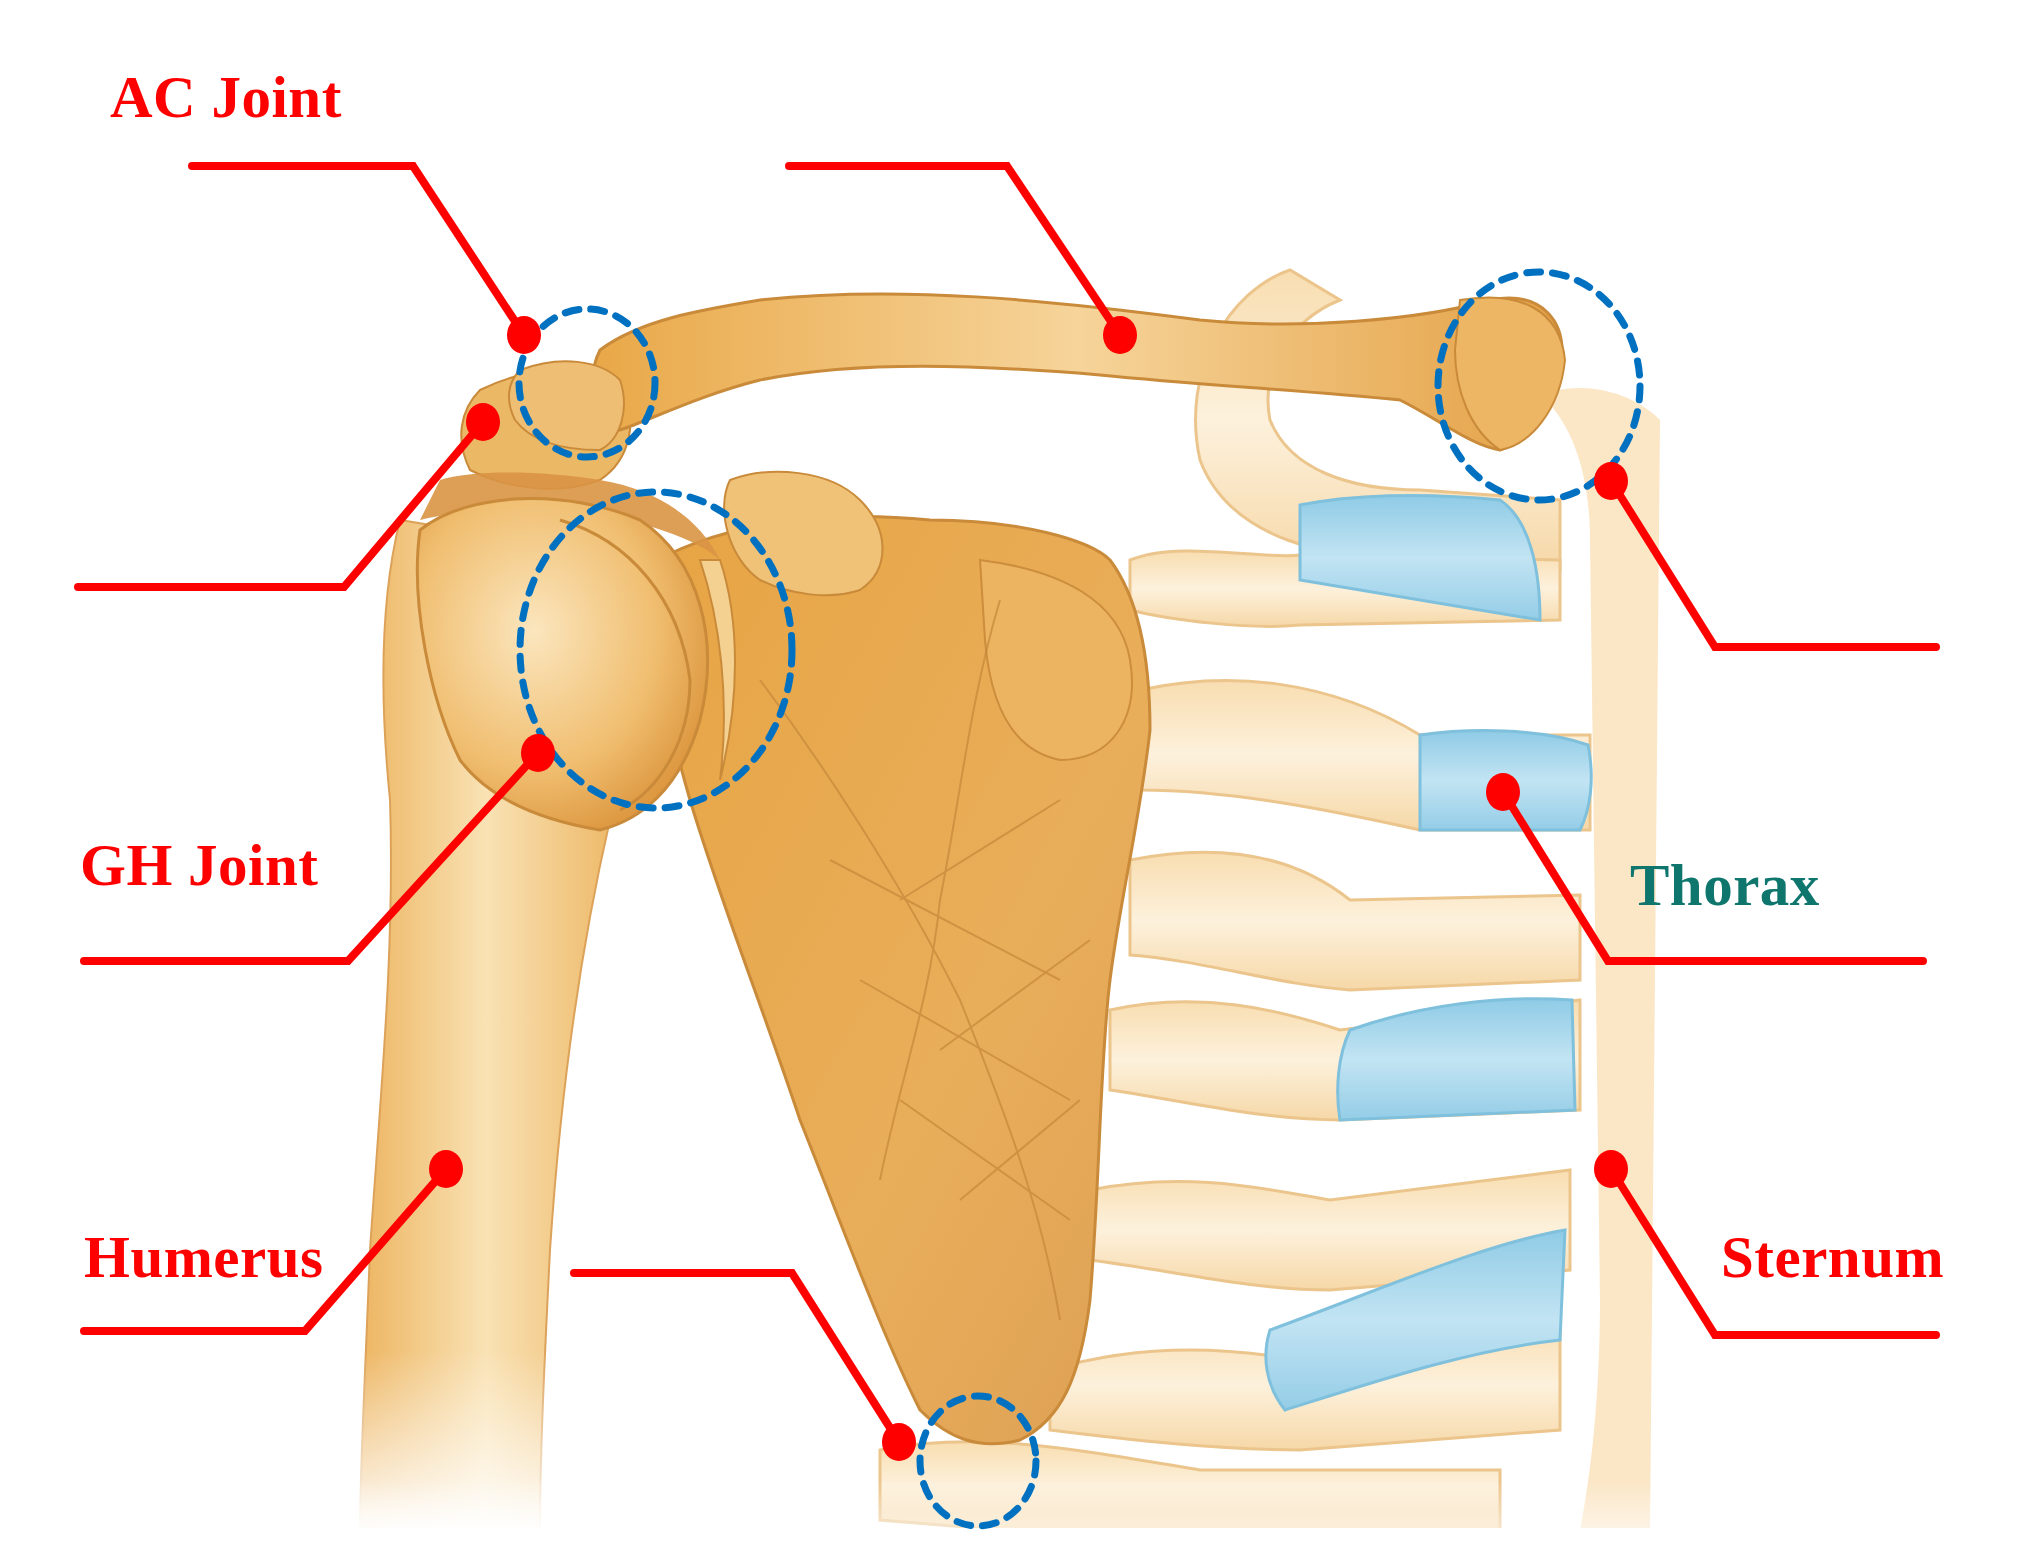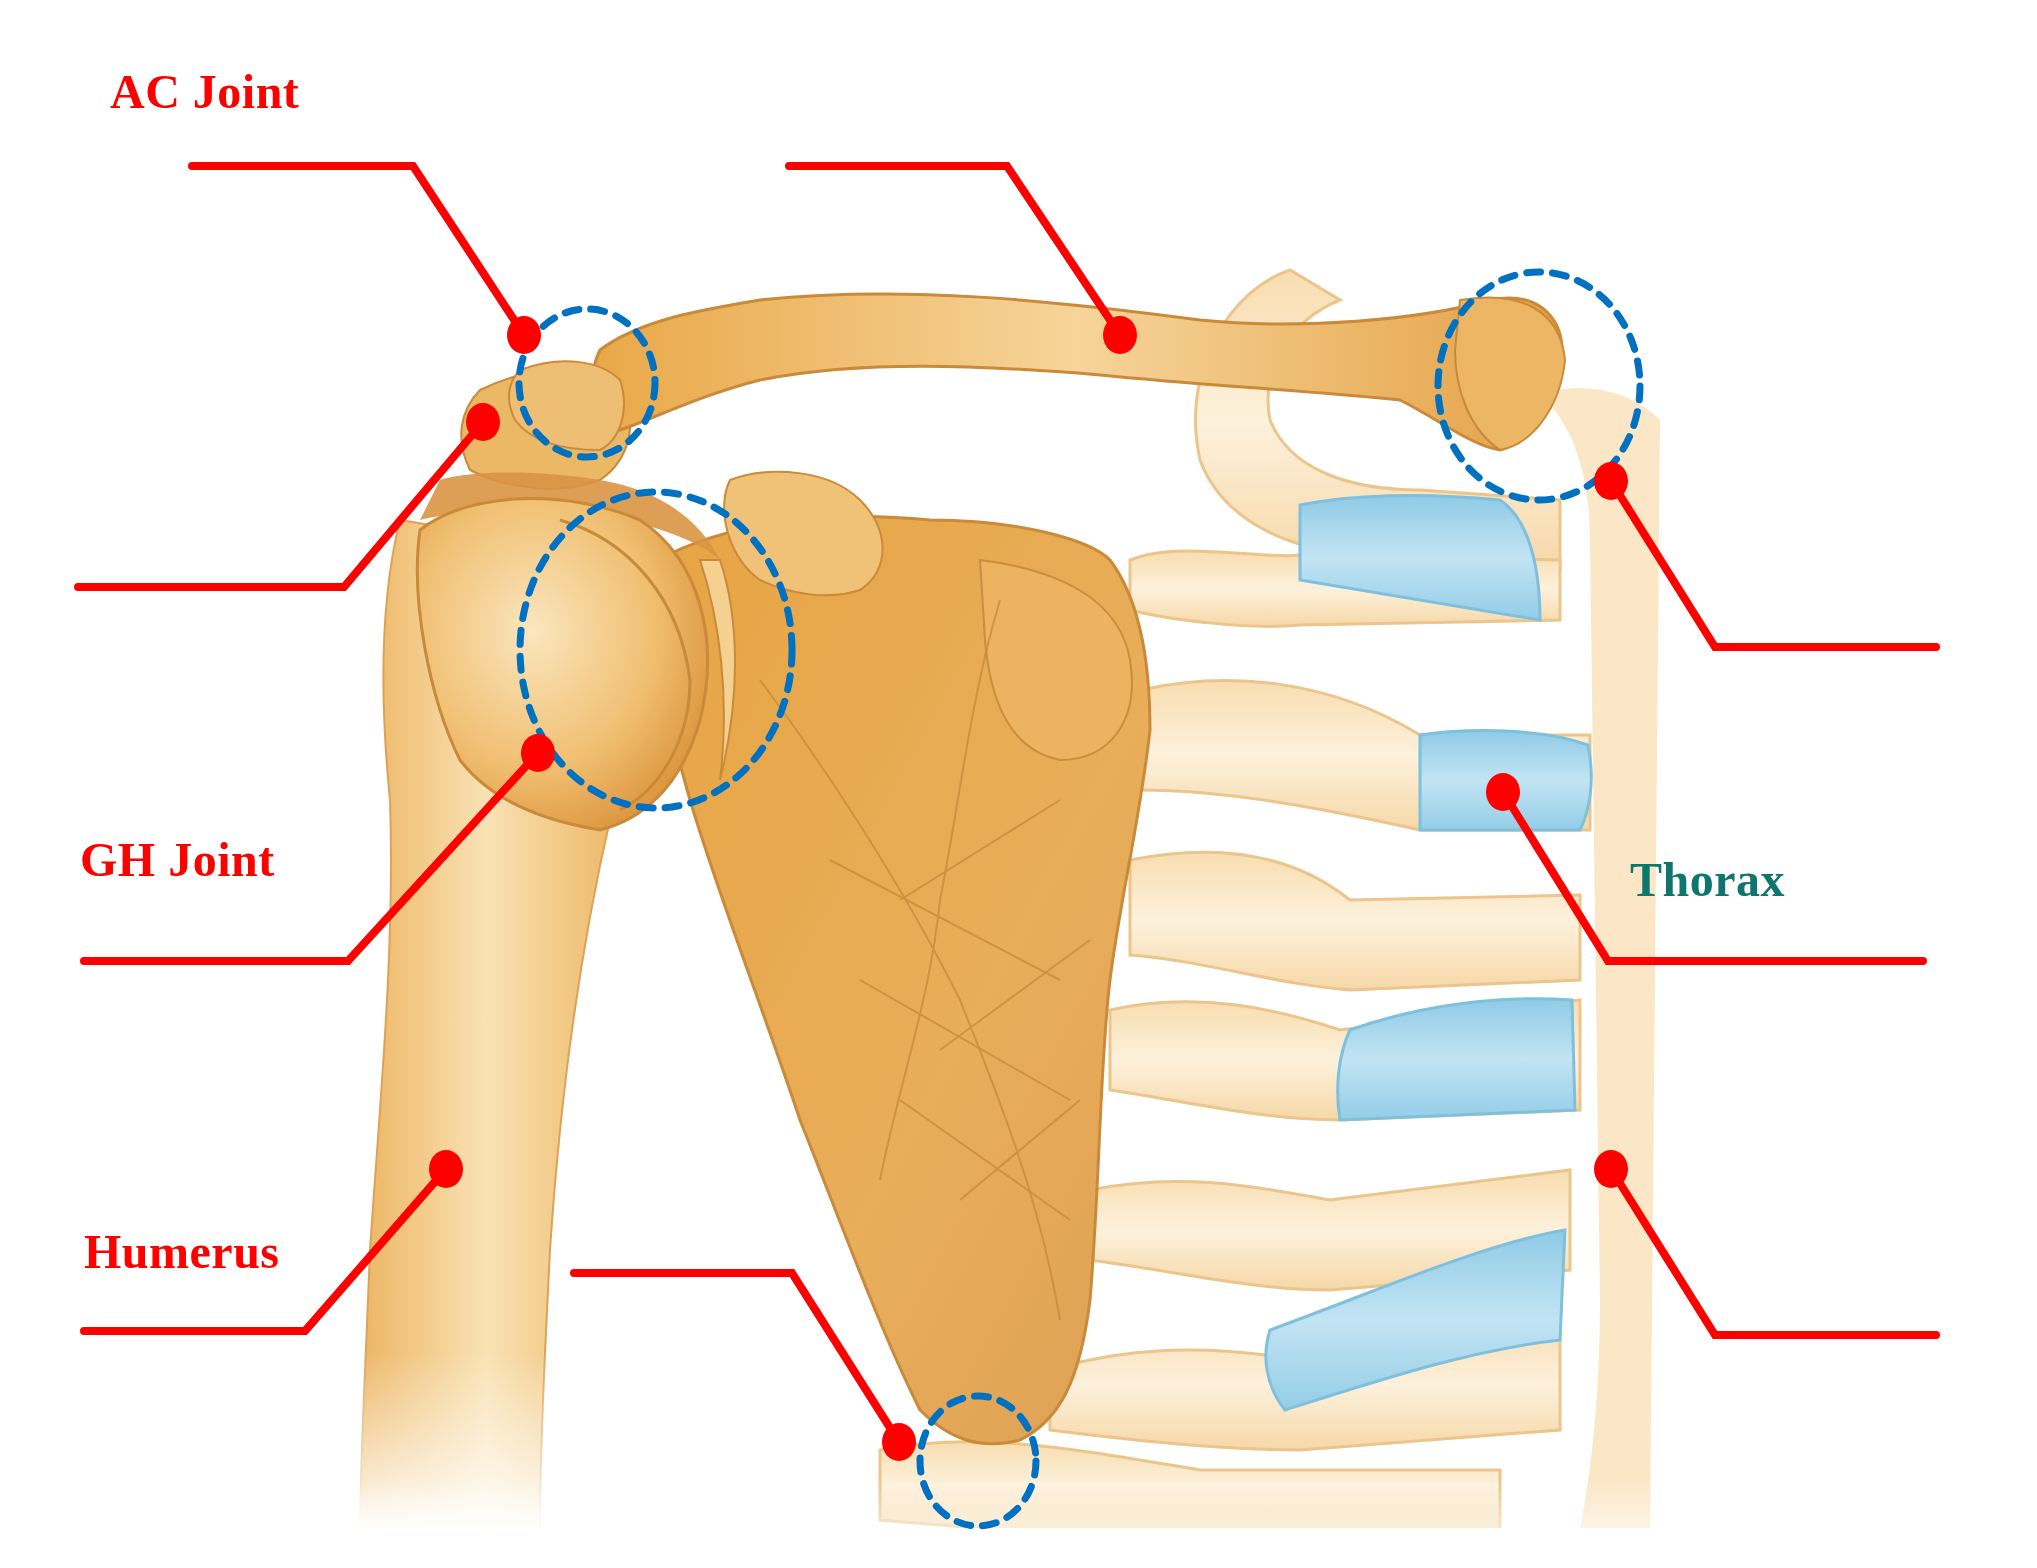--- a/index.html
+++ b/index.html
@@ -2,21 +2,21 @@
 <html><head>
 <meta charset="utf-8">
 <style>
   html, body { margin:0; padding:0; background:#ffffff; }
   #stage { position:relative; width:2037px; height:1568px; overflow:hidden; background:#ffffff; }
   #art { position:absolute; left:0; top:0; width:2037px; height:1568px; }
   .label {
     position:absolute;
     font-family:"Liberation Serif", "DejaVu Serif", serif;
     font-weight:bold;
-    font-size:48px;
+    font-size:59px;
     line-height:1;
     white-space:nowrap;
     letter-spacing:0.5px;
   }
 </style>
 </head>
 <body>
 
 <div id="stage">
 
@@ -154,14 +154,15 @@
       <ellipse cx="1611" cy="481" rx="17" ry="19"></ellipse>
       <ellipse cx="1503" cy="792" rx="17" ry="19"></ellipse>
       <ellipse cx="1611" cy="1169" rx="17" ry="19"></ellipse>
     </g>
   </svg>
 
   <div class="label" style="left:110px; top:68px; color:#FF0000;">AC Joint</div>
   <div class="label" style="left:80px; top:836px; color:#FF0000;text-align:right;">GH Joint</div>
   <div class="label" style="left:52px; top:1228px; color:#FF0000;margin-left:32px;">Humerus</div>
   <div class="label" style="left:1630px; top:856px; color:#0f766e;">Thorax</div>
+  <div class="label" style="left:1721px; top:1228px; color:#FF0000;">Sternum</div>
 
 </div>
 
 </body></html>

